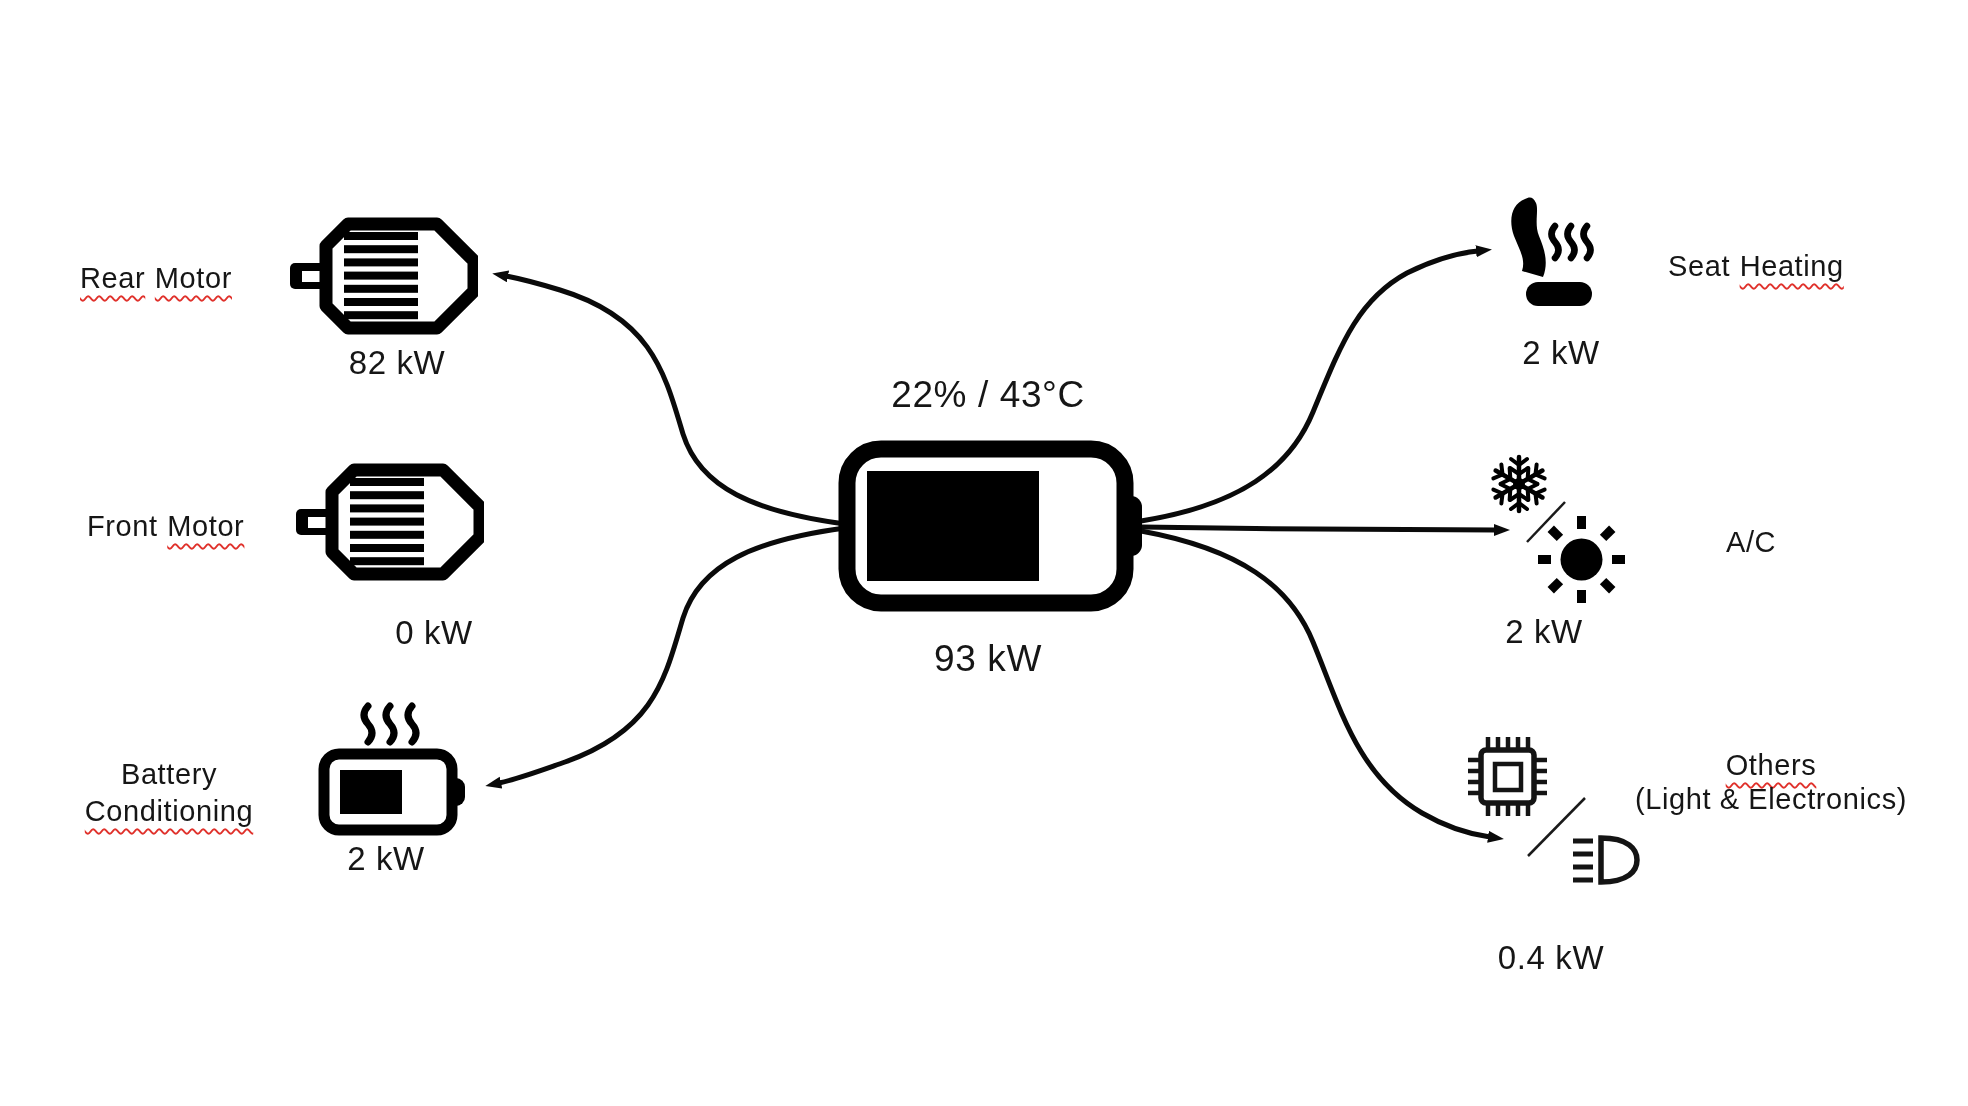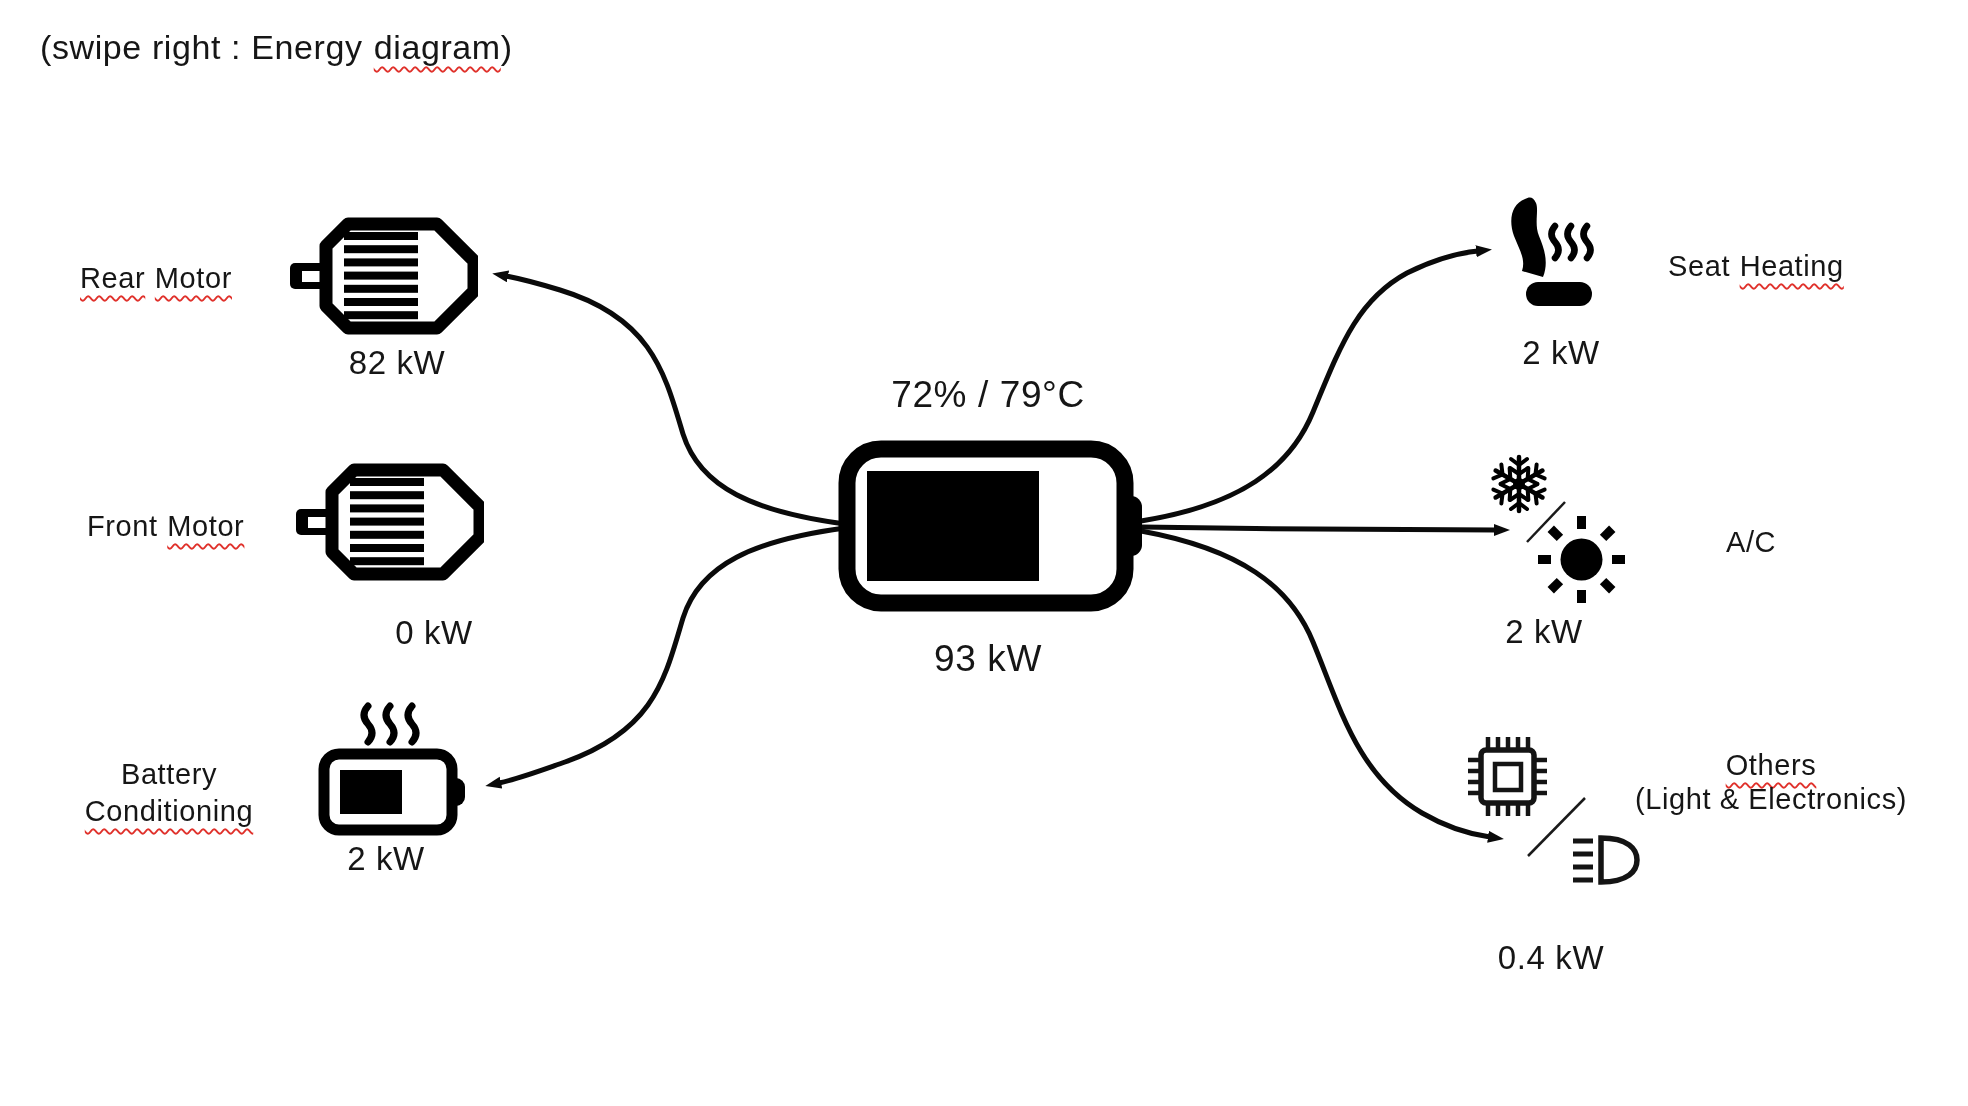--- a/index.html
+++ b/index.html
@@ -19,40 +19,37 @@
   .icon{position:absolute;}
   svg{display:block;}
   .flow{fill:none;stroke:#0a0a0a;stroke-width:5;}
   .thin{stroke:#1a1a1a;stroke-width:2.5;}
 </style>
 </head>
 <body>
 
 <div id="stage">
 
-  <div class="txt fs34" style="left:40px;top:28px;">
-    <span>(swipe right : Energy</span><span class="wavy gap">diagram</span><span>)</span>
-  </div>
 
   <svg width="1968" height="1106" viewBox="0 0 1968 1106" style="position:absolute;left:0;top:0;">
     <defs>
       <marker id="ah" markerUnits="userSpaceOnUse" markerWidth="20" markerHeight="16" refX="2" refY="6" orient="auto">
         <polygon points="0 0, 16 6, 0 12" fill="#0a0a0a"></polygon>
       </marker>
     </defs>
     <path class="flow" marker-end="url(#ah)" d="M 845 524 C 755 512, 700 488, 683 434 C 665 374, 652 318, 560 290 C 537 283, 522 279, 506 276"></path>
     <path class="flow" marker-end="url(#ah)" d="M 845 528 C 755 540, 700 564, 683 618 C 665 678, 655 730, 565 762 C 542 770, 518 779, 499 783"></path>
     <path class="flow" marker-end="url(#ah)" d="M 1141 521 C 1240 505, 1290 468, 1313 412 C 1340 347, 1357 300, 1407 273 C 1437 258, 1458 253, 1478 251"></path>
     <path class="flow" marker-end="url(#ah)" d="M 1141 527 C 1260 529, 1390 530, 1496 530"></path>
     <path class="flow" marker-end="url(#ah)" d="M 1141 531 C 1240 549, 1290 586, 1313 642 C 1340 707, 1357 775, 1422 813 C 1446 827, 1468 834, 1490 837"></path>
     <line class="thin" x1="1527" y1="542" x2="1565" y2="502"></line>
     <line class="thin" x1="1528" y1="856" x2="1585" y2="798"></line>
   </svg>
 
-  <div class="txt fs37 cx" style="left:988px;top:374px;">72% / 79°C</div>
+  <div class="txt fs37 cx" style="left:988px;top:374px;">22% / 43°C</div>
 
   <div class="icon" style="left:838px;top:440px;">
     <svg width="305" height="172" viewBox="0 0 305 172">
       <rect x="9" y="9" width="278" height="154" rx="34" fill="#fff" stroke="#000" stroke-width="17"></rect>
       <rect x="29" y="31" width="172" height="110" fill="#000"></rect>
       <path d="M287 56 h6 a11 11 0 0 1 11 11 v38 a11 11 0 0 1 -11 11 h-6 z" fill="#000"></path>
     </svg>
   </div>
 
   <div class="txt fs37 cx" style="left:988px;top:638px;">93 kW</div>

